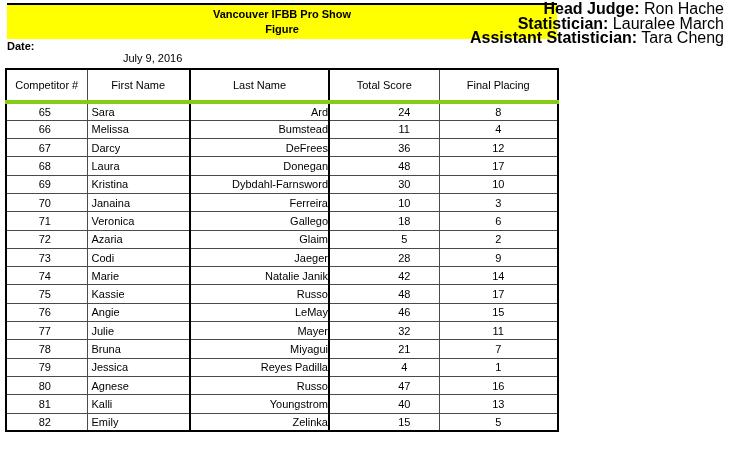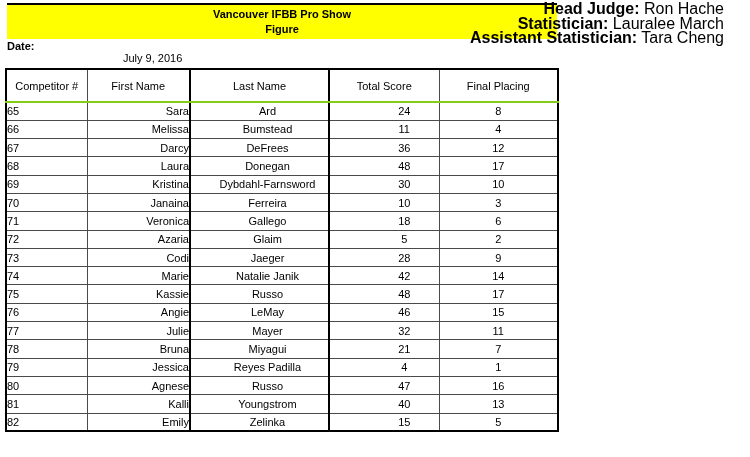--- a/index.html
+++ b/index.html
@@ -72,33 +72,33 @@
   .results th, .results td {
     border: 1px solid #4a4a4a;
     font-size: 11px;
     overflow: hidden;
     white-space: nowrap;
   }
   .results thead th {
     height: 33px;
     font-weight: normal;
     text-align: center;
-    border-bottom: 2px solid #84cc16;
+    border-bottom: 4px solid #84cc16;
     vertical-align: middle;
   }
   .results td {
     height: 18.3px;
     vertical-align: middle;
   }
   
   .results .bL { border-left: 2px solid #000; margin-left: 21px; }
   
-  .results .c0 { text-align: left;  padding-right: 4px; }
-  .results .c1 { text-align: right;   padding-left: 4px; }
-  .results .c2 { text-align: center;   padding-left: 16px; }
+  .results .c0 { text-align: center;  padding-right: 4px; }
+  .results .c1 { text-align: left;   padding-left: 4px; }
+  .results .c2 { text-align: right;   padding-left: 16px; }
   .results .c3 { text-align: center; padding-left: 40px; }
   .results .c4 { text-align: center; }
 </style>
 </head>
 <body>
 
 <div class="sheet">
 
   <div class="banner" style="background: rgb(255, 255, 0);">
     <div class="title-line">Vancouver IFBB Pro Show</div>

